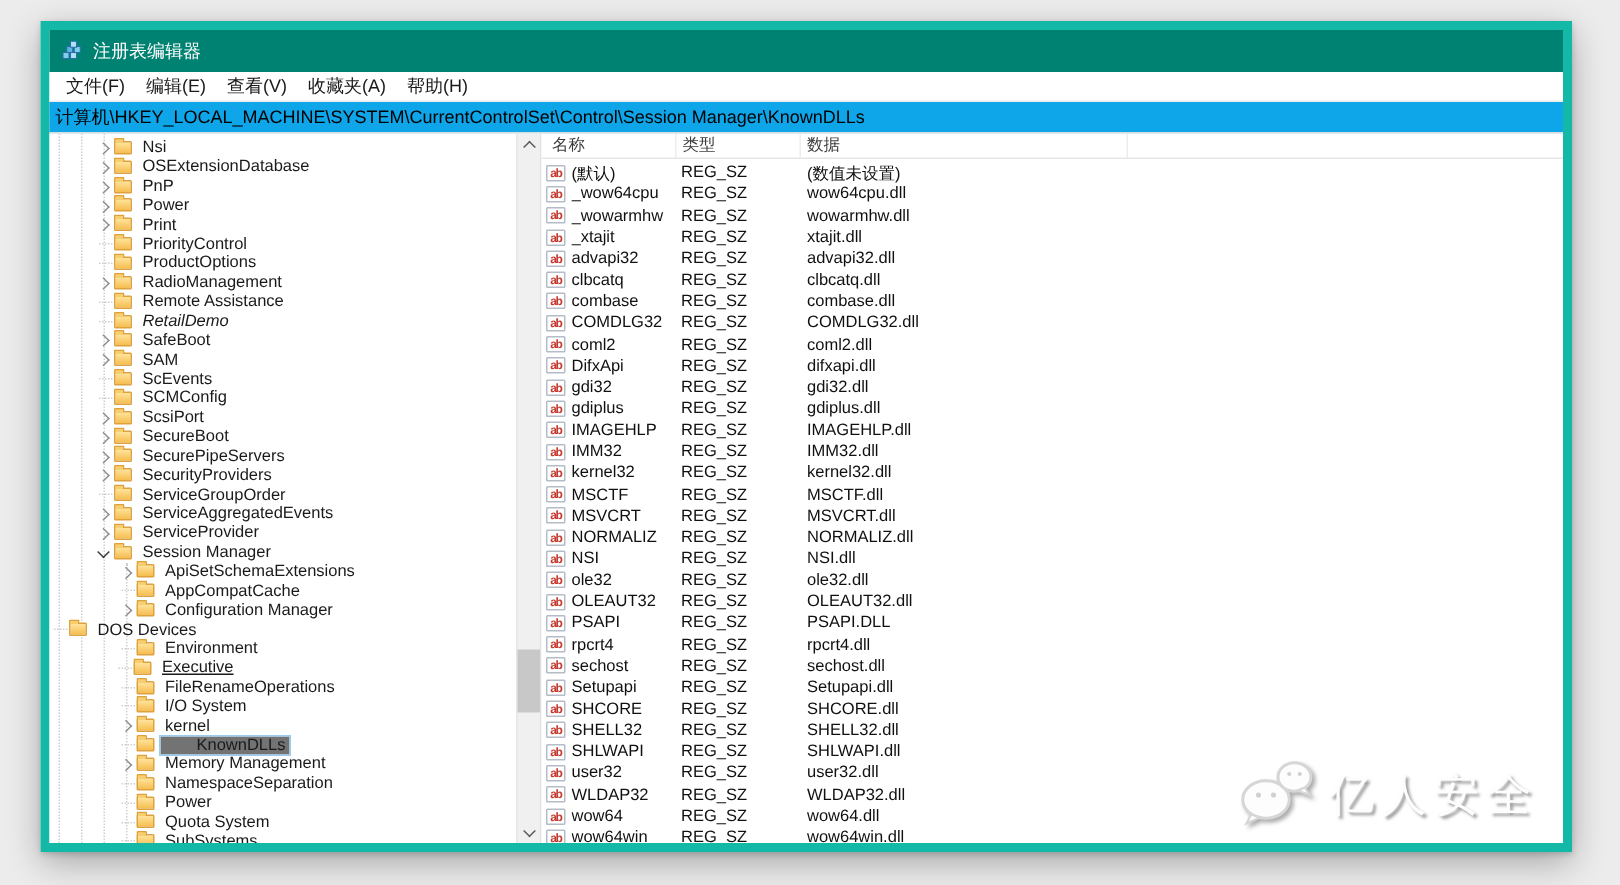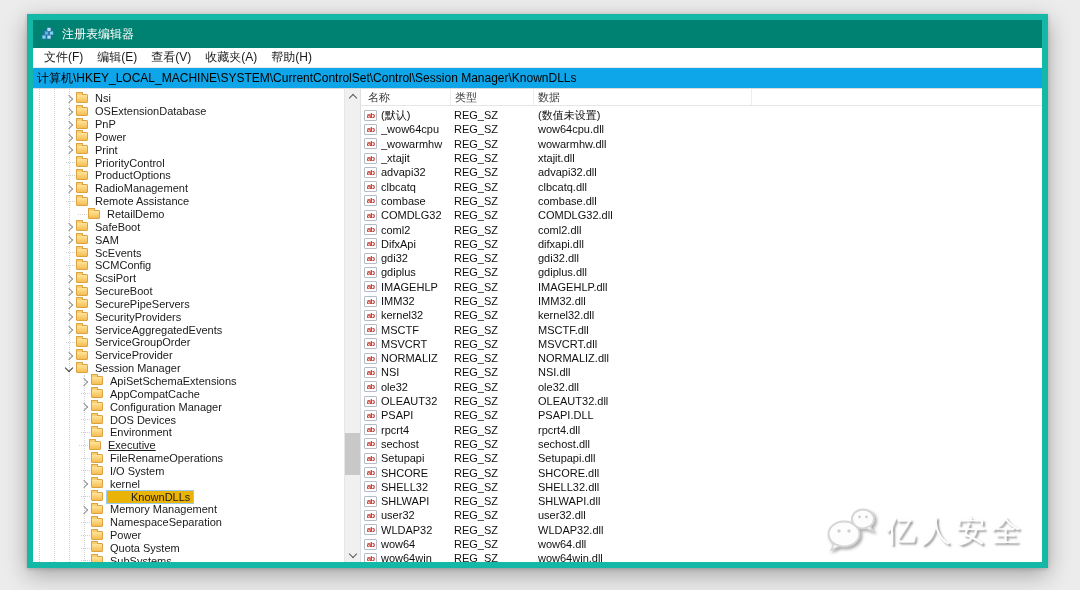--- a/index.html
+++ b/index.html
@@ -61,21 +61,21 @@
     width:12px;height:9px;flex:0 0 auto;margin-right:4px;position:relative;
     background:linear-gradient(#ffe49a,#f6bd51);
     border:1px solid #dda23f;border-radius:1px;box-sizing:border-box;
   }
   .folder::before{
     content:'';position:absolute;left:-1px;top:-3px;width:5px;height:2px;
     background:#f8cf6e;border:1px solid #dda23f;border-bottom:none;
     border-radius:1px 1px 0 0;
   }
   .tree-row .lbl{padding:0 3px;line-height:12px;}
-  .tree-row.sel .lbl{background:#eab308;outline:1px solid #99ccee;padding-left:24px;}
+  .tree-row.sel .lbl{background:#737373;outline:1px solid #99ccee;padding-left:24px;}
 
   
   .vscroll{
     position:absolute;right:0;top:0;bottom:0;width:15px;background:#f0f0f0;
     border-left:1px solid #e6e6e6;
   }
   .scroll-arrow{position:absolute;left:0;width:15px;height:15px;}
   .scroll-arrow .a{
     position:absolute;left:5px;width:5px;height:5px;
     border-top:1px solid #5a5a5a;border-right:1px solid #5a5a5a;
@@ -215,21 +215,21 @@
               <span class="folder"></span>
               <span class="lbl">RadioManagement</span>
             </div>
             <div class="tree-row" style="padding-left: 30px;">
               <span class="tw">
                 <span class="dash"></span>
               </span>
               <span class="folder"></span>
               <span class="lbl">Remote Assistance</span>
             </div>
-            <div class="tree-row" style="padding-left: 42px;">
+            <div class="tree-row" style="padding-left: 30px; font-style: italic;">
               <span class="tw">
                 <span class="dash"></span>
               </span>
               <span class="folder"></span>
               <span class="lbl">RetailDemo</span>
             </div>
             <div class="tree-row" style="padding-left: 30px;">
               <span class="tw">
                 <span class="chev"></span>
               </span>
@@ -280,34 +280,34 @@
             </div>
             <div class="tree-row" style="padding-left: 30px;">
               <span class="tw">
                 <span class="chev"></span>
               </span>
               <span class="folder"></span>
               <span class="lbl">SecurityProviders</span>
             </div>
             <div class="tree-row" style="padding-left: 30px;">
               <span class="tw">
+                <span class="dash"></span>
+              </span>
+              <span class="folder"></span>
+              <span class="lbl">ServiceGroupOrder</span>
+            </div>
+            <div class="tree-row" style="padding-left: 30px;">
+              <span class="tw">
                 <span class="chev"></span>
               </span>
               <span class="folder"></span>
               <span class="lbl">ServiceAggregatedEvents</span>
             </div>
             <div class="tree-row" style="padding-left: 30px;">
               <span class="tw">
-                <span class="dash"></span>
-              </span>
-              <span class="folder"></span>
-              <span class="lbl">ServiceGroupOrder</span>
-            </div>
-            <div class="tree-row" style="padding-left: 30px;">
-              <span class="tw">
                 <span class="chev"></span>
               </span>
               <span class="folder"></span>
               <span class="lbl">ServiceProvider</span>
             </div>
             <div class="tree-row" style="padding-left: 30px;">
               <span class="tw">
                 <span class="chev open"></span>
               </span>
               <span class="folder"></span>
@@ -327,21 +327,21 @@
               <span class="folder"></span>
               <span class="lbl">AppCompatCache</span>
             </div>
             <div class="tree-row" style="padding-left: 45px;">
               <span class="tw">
                 <span class="chev"></span>
               </span>
               <span class="folder"></span>
               <span class="lbl">Configuration Manager</span>
             </div>
-            <div class="tree-row" style="padding-left: 45px;">
+            <div class="tree-row" style="">
               <span class="tw">
                 <span class="dash"></span>
               </span>
               <span class="folder"></span>
               <span class="lbl">DOS Devices</span>
             </div>
             <div class="tree-row" style="padding-left: 45px; text-align: center;">
               <span class="tw">
                 <span class="dash"></span>
               </span>

